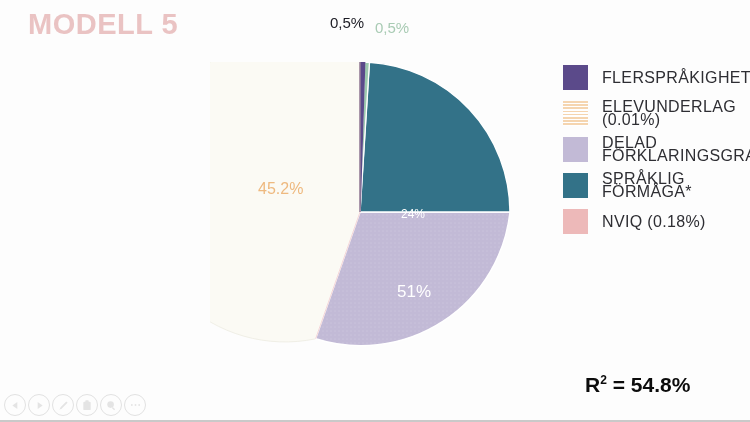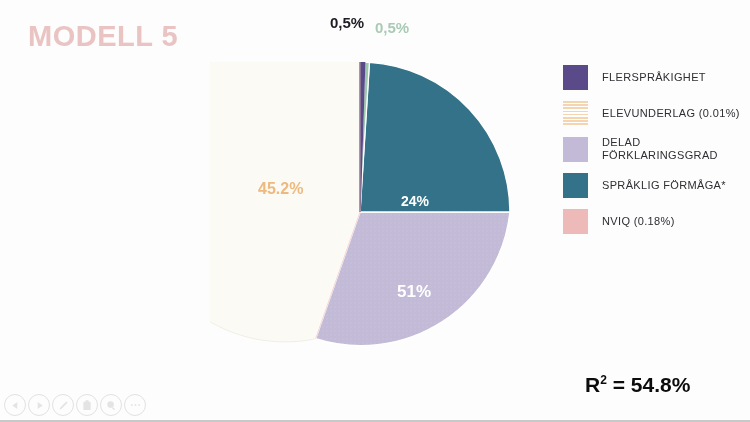--- a/index.html
+++ b/index.html
@@ -21,21 +21,21 @@
     width: 750px;
     height: 422px;
     background: #fdfdfd;
     overflow: hidden;
   }
 
   
   #slide-title {
     position: absolute;
     left: 28px;
-    top: 20px;
+    top: 8px;
     font-size: 29px;
     font-weight: bold;
     letter-spacing: 0.5px;
     color: #eac3c3;
     font-family: "Liberation Sans", sans-serif;
     white-space: nowrap;
   }
 
   
   #pie-wrap {
@@ -47,27 +47,27 @@
   }
   #pie-svg {
     display: block;
     width: 300px;
     height: 300px;
   }
 
   .slice-label {
     position: absolute;
     font-family: "Liberation Sans", sans-serif;
-    font-weight: bold;
+    font-weight: normal;
     white-space: nowrap;
   }
   #label-teal {
     left: 191px;
-    top: 131px;
-    font-size: 14px;
+    top: 145px;
+    font-size: 12px;
     color: #ffffff;
   }
   #label-lilac {
     left: 187px;
     top: 220px;
     font-size: 17px;
     color: #ffffff;
   }
   #label-cream {
     left: 48px;
@@ -101,21 +101,21 @@
     margin-bottom: 6px;
     min-height: 30px;
   }
   .legend-swatch {
     width: 25px;
     height: 25px;
     flex: 0 0 25px;
     margin-right: 14px;
   }
   .legend-label {
-    font-size: 11px;
+    font-size: 16px;
     line-height: 13px;
     color: #2e2e33;
     letter-spacing: 0.35px;
     font-family: "Liberation Sans", sans-serif;
   }
 
   
   #r-squared {
     position: absolute;
     left: 585px;

